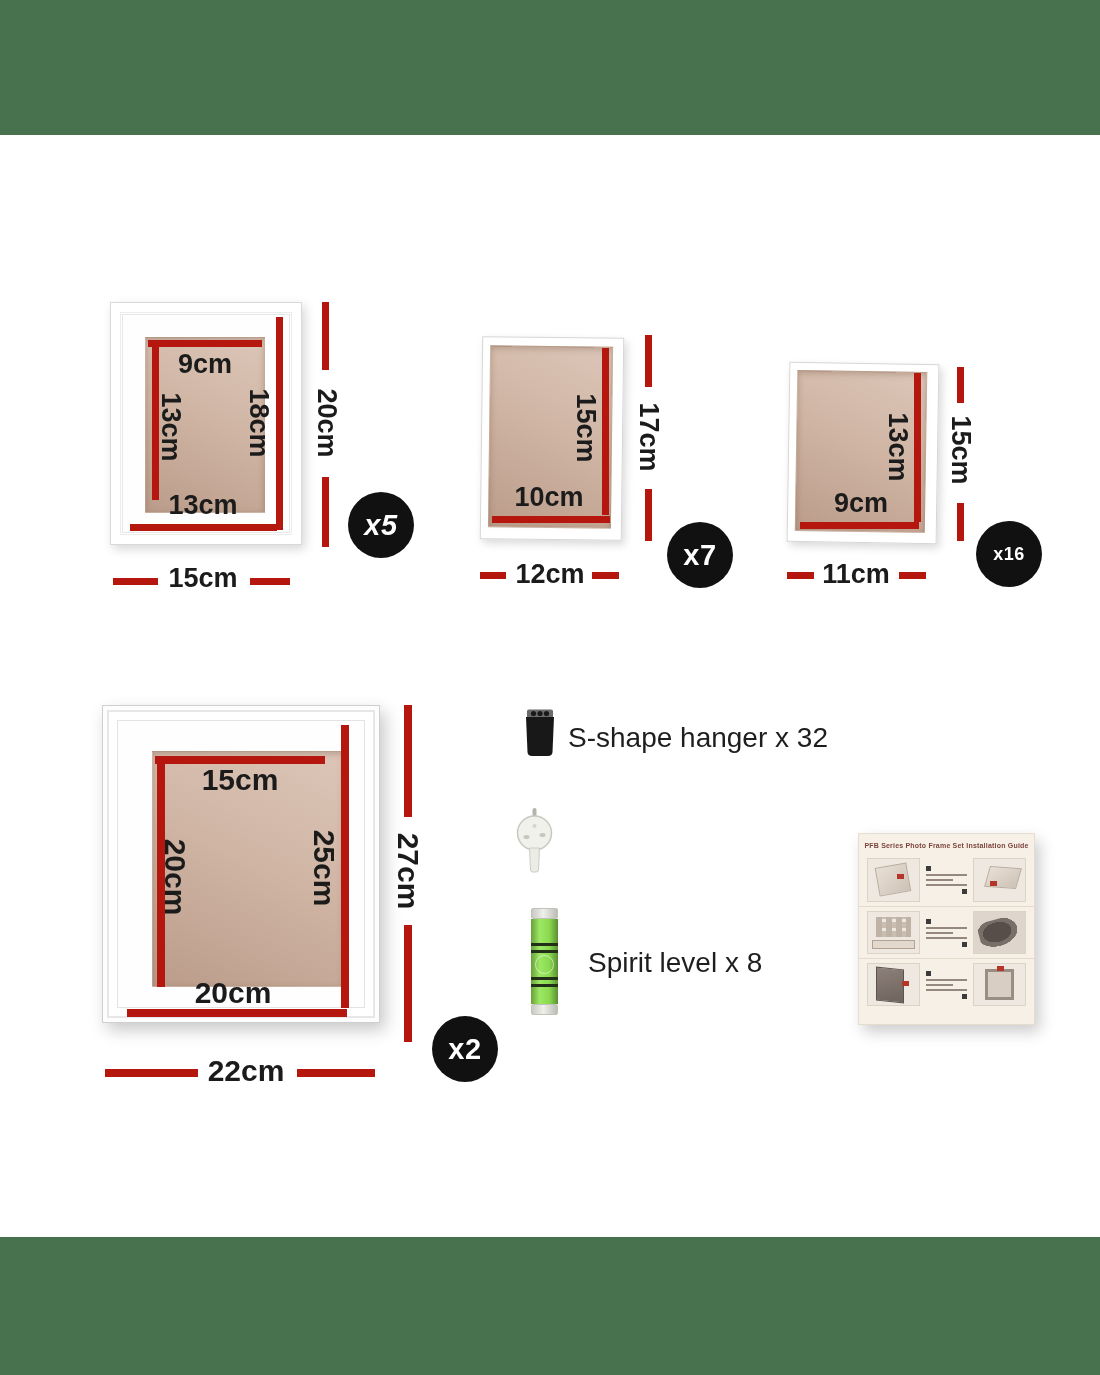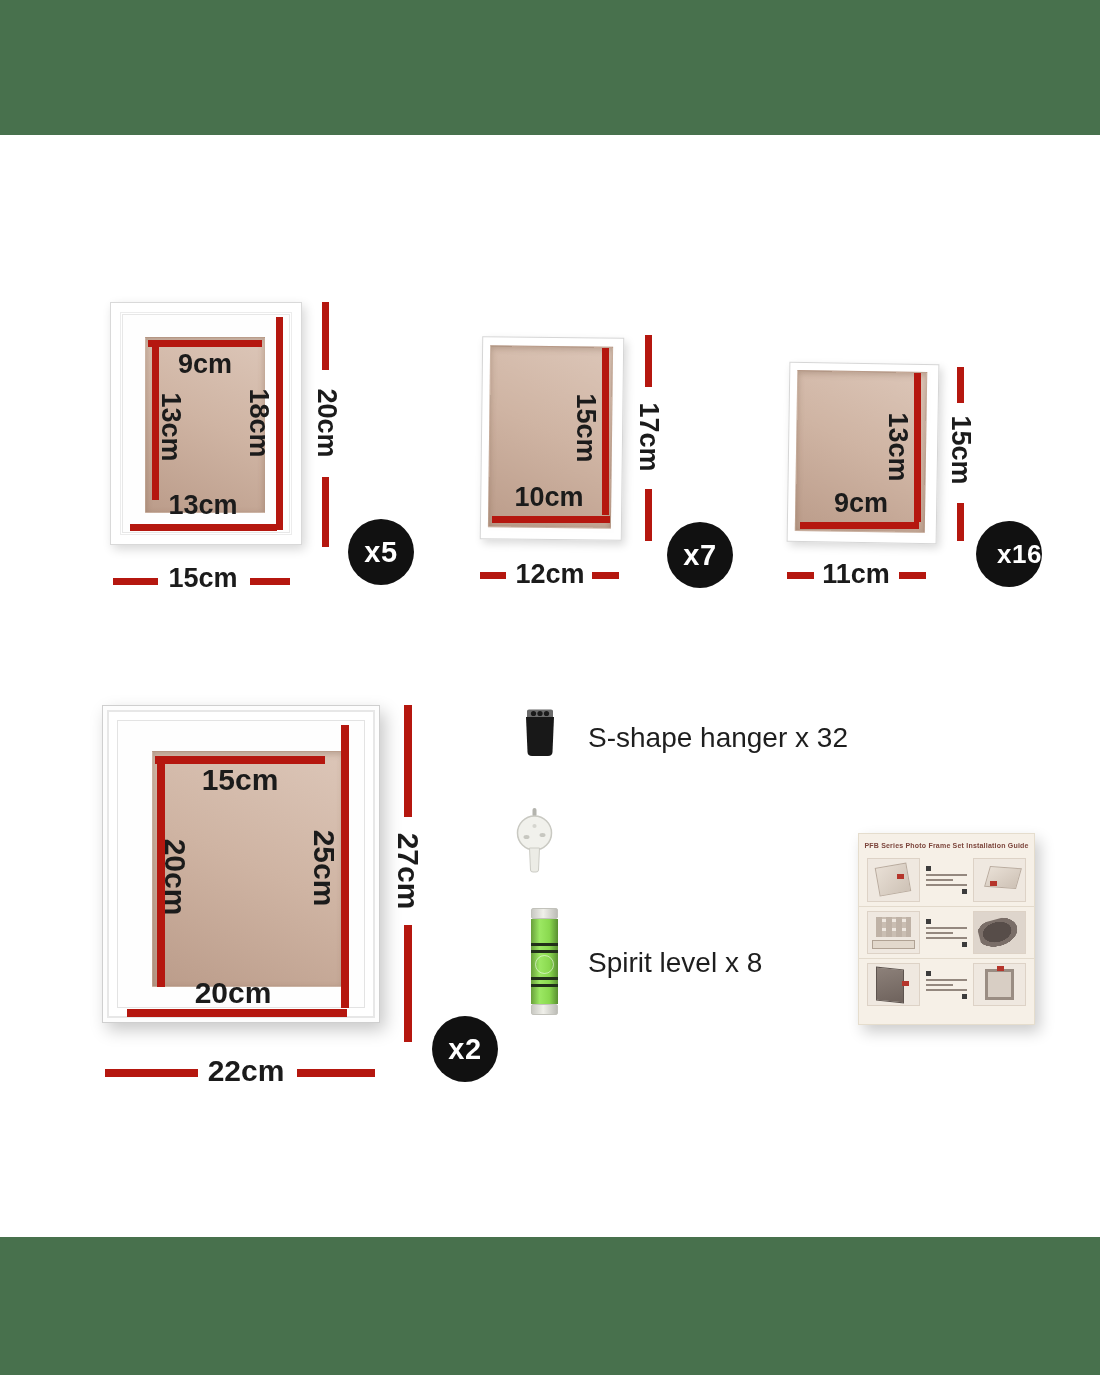--- a/index.html
+++ b/index.html
@@ -37,21 +37,21 @@
   .rl { position:absolute; background:var(--red,#b5170f); }
   .lbl { position:absolute; transform:translate(-50%,-50%); font-size:27px; font-weight:600;
          color:var(--text,#1b1b1b); white-space:nowrap; }
   .lbl.rot { transform:translate(-50%,-50%) rotate(90deg); }
   .lbl.big { font-size:30px; }
 
   .badge { position:absolute; width:66px; height:66px; border-radius:50%;
            background:var(--badge-bg,#111); color:var(--badge-fg,#fff);
            display:flex; align-items:center; justify-content:center;
            font-weight:bold; font-size:29px; letter-spacing:.5px; }
-  .badge.sm { font-size:26px;justify-content:flex-end; }
+  .badge.sm { font-size:18px; }
 
   
   .acc-icon { position:absolute; }
   .acc-label { position:absolute; transform:translateY(-50%); font-size:28px; color:#1e1e1e; white-space:nowrap; }
 
   .level { position:absolute; left:531px; top:908px; width:27px; height:107px; }
   .level .cap { height:11px; background:linear-gradient(90deg,#c9c9c3,#f0f0ea 45%,#bdbdb7); border-radius:2px; border:1px solid #c2c2bb; box-sizing:border-box; }
   .level .body { height:85px; position:relative;
                  background:linear-gradient(90deg,#699f3b,#9ce863 32%,#8ad94f 68%,#598f31); }
   .level .stripe { position:absolute; left:0; right:0; height:10px;
@@ -106,21 +106,21 @@
   <div class="rl" style="left:276px;top:317px;width:7px;height:213px;"></div>
   <div class="lbl rot" style="left:258px;top:423px;">18cm</div>
   <div class="rl" style="left:130px;top:524px;width:147px;height:7px;"></div>
   <div class="lbl" style="left:203px;top:505px;">13cm</div>
   <div class="rl" style="left:322px;top:302px;width:7px;height:68px;"></div>
   <div class="rl" style="left:322px;top:477px;width:7px;height:70px;"></div>
   <div class="lbl rot" style="left:326px;top:423px;">20cm</div>
   <div class="rl" style="left:113px;top:578px;width:45px;height:7px;"></div>
   <div class="rl" style="left:250px;top:578px;width:40px;height:7px;"></div>
   <div class="lbl" style="left:203px;top:578px;">15cm</div>
-  <div class="badge" style="left:348px;top:519px;">
+  <div class="badge" style="left:348px;top:492px;font-style:italic;">
       <span>x5</span>
     </div>
 
   <div class="frame f2">
     <div class="matte">
       <div class="photo"></div>
     </div>
   </div>
   <div class="rl" style="left:602px;top:348px;width:7px;height:167px;"></div>
   <div class="lbl rot" style="left:585px;top:428px;">15cm</div>
@@ -178,21 +178,21 @@
       <span>x2</span>
     </div>
 
   <svg class="acc-icon" style="left:520px;top:708px;" width="40" height="50" viewBox="0 0 40 50">
     <path d="M7 3 Q7 1.5 9 1.5 L31 1.5 Q33 1.5 33 3 L33 11 L7 11 Z" fill="#6b6b6b"></path>
     <circle cx="13.5" cy="5.5" r="2.6" fill="#1a1a1a"></circle>
     <circle cx="20" cy="5.5" r="2.6" fill="#1a1a1a"></circle>
     <circle cx="26.5" cy="5.5" r="2.6" fill="#1a1a1a"></circle>
     <path d="M6 9 L34 9 L32.5 44 Q32.3 48 28 48 L12 48 Q7.7 48 7.5 44 Z" fill="#181818"></path>
   </svg>
-  <div class="acc-label" style="left:588px;top:738px;">S-shape hanger x 32</div>
+  <div class="acc-label" style="left:568px;top:738px;">S-shape hanger x 32</div>
 
   <svg class="acc-icon" style="left:514px;top:806px;" width="42" height="68" viewBox="0 0 42 68">
     <rect x="18.5" y="2" width="4" height="9" rx="2" fill="#b4b4ae"></rect>
     <circle cx="20.5" cy="27" r="17" fill="#f1f1ec" stroke="#c9c9c2" stroke-width="1.5"></circle>
     <ellipse cx="12.5" cy="31" rx="3" ry="2.1" fill="#c7c7c0"></ellipse>
     <ellipse cx="28.5" cy="29" rx="3" ry="2.1" fill="#c7c7c0"></ellipse>
     <circle cx="20.5" cy="20" r="2.1" fill="#d5d5cf"></circle>
     <path d="M15.5 42 L25.5 42 L24.5 64 Q24.5 66 22 66 L19 66 Q16.5 66 16.5 64 Z" fill="#ecece6" stroke="#ccccc5" stroke-width="1"></path>
   </svg>
 

